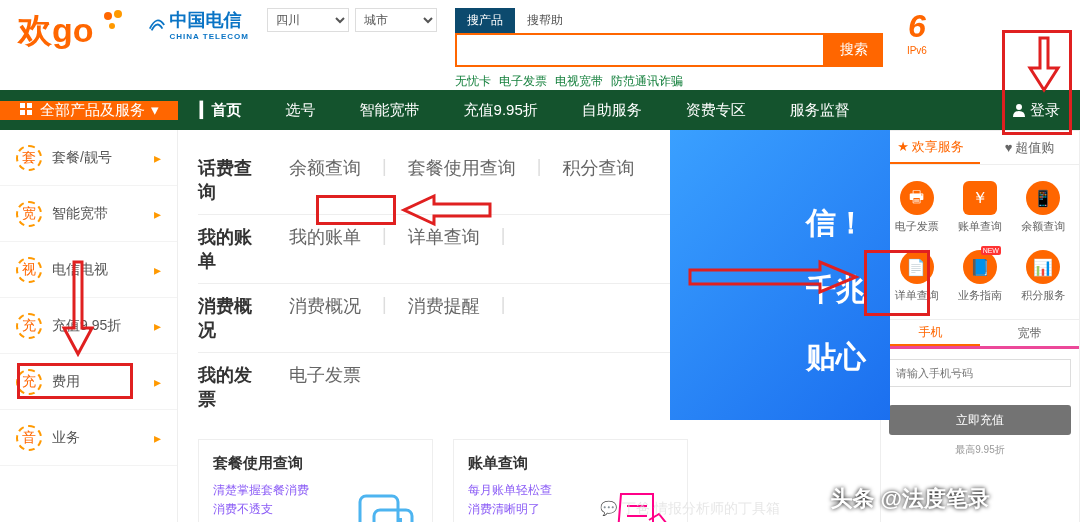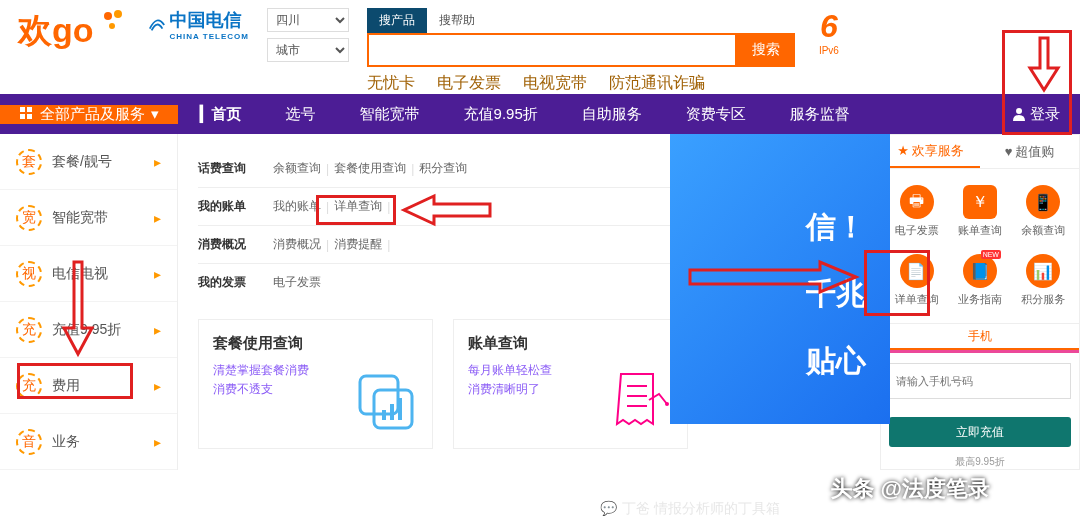--- a/index.html
+++ b/index.html
@@ -10,52 +10,52 @@
 .hdr{display:flex;align-items:flex-start;padding:8px 0 0 18px;background:#fff}
 .logo{display:flex;gap:10px}
 .logo-h{font-size:34px;font-weight:700}
 .logo-h .h1{color:#f60}
 .logo-h .h2{color:#f60}
 .dots{display:inline-block;width:28px;height:34px;position:relative}
 .dots::before,.dots::after{content:"";position:absolute;border-radius:50%}
 .dots::before{width:8px;height:8px;background:#f60;left:0;top:4px;box-shadow:10px -2px 0 #f90,4px 10px 0 -1px #f90}
 .tele{display:flex;align-items:center;gap:4px;color:#0a74c5;font-size:18px;font-weight:700;margin-left:6px}
 .tele small{font-size:8px;letter-spacing:1px;color:#0a74c5;display:block;font-weight:700}
-.sel-col{margin-left:18px;display:flex;flex-direction:column;gap:6px}
+.sel-col{margin-left:18px;display:flex;flex-direction:row;gap:6px}
 .sel{border:1px solid #ddd;background:#fff;width:82px;height:24px;font-size:12px;color:#555;padding:0 4px}
 
 .search-wrap{margin-left:18px}
 .srch-tabs{display:flex;gap:0}
 .stab{background:#0c4a6e;color:#fff;padding:4px 12px;font-size:12px}
 .stab.off{background:#fff;color:#555}
 .srch-row{display:flex}
 .srch-in{width:370px;height:34px;border:2px solid #f60;padding:0 8px;font-size:12px}
 .srch-btn{width:58px;height:34px;background:#f60;color:#fff;border:none;font-size:14px}
-.hot{margin-top:6px;display:flex;gap:22px;font-size:16px;color:#a16207}
+.hot{margin-top:6px;display:flex;gap:8px;font-size:12px;color:#15803d}
 .ipv6{margin-left:24px;text-align:center;color:#f60}
 .ipv6 .g{font-size:32px;font-style:italic;font-weight:700}
 .ipv6 .t{font-size:10px}
 
 
-.nav{display:flex;align-items:center;height:40px;background:#4c1d95;color:#fff;font-size:15px}
+.nav{display:flex;align-items:center;height:40px;background:#14532d;color:#fff;font-size:15px}
 .nav .all{width:178px;padding-left:20px;display:flex;align-items:center;gap:6px;background:#f60}
 .nav .nitem{padding:0 22px;height:40px;display:flex;align-items:center;cursor:pointer}
 .nav .nitem.first{color:#fff;font-weight:700}
 .nav .spacer{flex:1}
 .nav .login{padding:0 20px;display:flex;align-items:center;gap:4px}
 
 
 .main{display:flex}
 .side{width:178px;background:#fff;border-right:1px solid #eee}
 .side .sitem{height:56px;display:flex;align-items:center;gap:10px;padding:0 16px;border-bottom:1px solid #f3f3f3;color:#555;font-size:14px}
 .side .sic{width:26px;height:26px;border:2px dashed #f90;border-radius:50%;display:flex;align-items:center;justify-content:center;color:#f60;font-size:14px}
 .side .arr{margin-left:auto;color:#f90}
 
 .content{flex:1;padding:16px 20px;position:relative;background:#fff}
-.crow{display:flex;align-items:center;gap:5px;padding:10px 0;border-bottom:1px solid #eee;font-size:12px}
+.crow{display:flex;align-items:flex-start;gap:21px;padding:10px 0;border-bottom:1px solid #eee;font-size:18px}
 .crow .lbl{font-weight:700;color:#333;width:70px}
 .crow a{color:#666;cursor:pointer}
 .crow .sep{color:#ddd}
 
 .cards{display:flex;gap:20px;margin-top:18px}
 .card{width:235px;height:130px;border:1px solid #eee;padding:14px;display:flex;justify-content:space-between}
 .card h4{font-size:15px;color:#333;margin-bottom:8px}
 .card p{font-size:12px;color:#8b5cf6;line-height:1.6}
 .card .cic{width:64px;height:64px;align-self:flex-end}
 
@@ -67,33 +67,33 @@
 .rtab{flex:1;display:flex;align-items:center;justify-content:center;gap:3px}
 .rtab.on{color:#f60;border-bottom:2px solid #f60}
 .rgrid{display:grid;grid-template-columns:repeat(3,1fr);padding:8px 4px}
 .rcell{display:flex;flex-direction:column;align-items:center;gap:4px;padding:8px 2px;font-size:11px;color:#666}
 .ric{width:34px;height:34px;background:#f60;border-radius:50%;position:relative;display:flex;align-items:center;justify-content:center;color:#fff;font-size:16px}
 .ric.sq{border-radius:6px}
 .new-badge{position:absolute;top:-4px;right:-4px;background:#f33;color:#fff;font-size:7px;padding:1px 2px;border-radius:2px}
 .rtabs2{display:flex;height:30px;border-top:1px solid #eee;border-bottom:3px solid #ec4899;font-size:12px}
 .rtab2{flex:1;display:flex;align-items:center;justify-content:center}
 .rtab2.on{color:#f60;border-bottom:2px solid #f60}
-.phone-in{margin:10px 8px;width:calc(100% - 16px);height:36px;border:1px solid #ddd;padding:0 6px;font-size:11px}
+.phone-in{margin:10px 8px;width:calc(100% - 16px);height:28px;border:1px solid #ddd;padding:0 6px;font-size:11px}
 .amts{display:flex;gap:5px;padding:0 8px;font-size:11px}
 .amt{flex:1;height:25px;border:1px solid #ddd;display:flex;align-items:center;justify-content:center;color:#777}
 .amt.on{background:#f60;color:#fff;border-color:#f60}
-.paybtn{margin:8px;background:#0f766e;color:#fff;height:30px;border:none;width:calc(100% - 16px);font-size:12px;border-radius:3px}
+.paybtn{margin:8px;background:#737373;color:#fff;height:30px;border:none;width:calc(100% - 16px);font-size:12px;border-radius:3px}
 .dis{text-align:center;font-size:10px;color:#999}
 
 
 .redbox{position:absolute;border:3px solid #e02020;pointer-events:none}
 .redarrow{position:absolute;pointer-events:none}
 .redarrow svg{overflow:visible}
 
-.wm{position:absolute;bottom:18px;right:90px;color:#fff;font-size:22px;text-shadow:0 0 4px #000;font-weight:700}
+.wm{position:absolute;bottom:8px;right:90px;color:#fff;font-size:22px;text-shadow:0 0 4px #000;font-weight:700}
 .wm2{position:absolute;bottom:4px;right:300px;color:#ddd;font-size:14px;opacity:.7}
 </style>
 </head>
 <body>
 
 <div class="page">
 
   <div class="hdr">
     <div class="logo">
       <span class="logo-h"><span class="h1">欢</span><span class="h2">go</span></span>
@@ -297,20 +297,21 @@
             <div class="ric">📘<span class="new-badge">NEW</span></div>
             <span>业务指南</span>
           </div>
         <div class="rcell">
             <div class="ric">📊</div>
             <span>积分服务</span>
           </div>
       </div>
       <div class="rtabs2">
         <div class="rtab2 on">手机</div>
+        <div class="rtab2">宽带</div>
       </div>
       <input class="phone-in" placeholder="请输入手机号码" style="">
       <button class="paybtn">立即充值</button>
       <div class="dis">最高9.95折</div>
     </div>
   </div>
 
   <div class="redbox" style="left:1002px;top:30px;width:70px;height:105px"></div>
   <div class="redarrow" style="left:1028px;top:38px"><svg width="30" height="56">
         <path d="M12 0 v30 h-10 l14 22 l14 -22 h-10 v-30 z" fill="none" stroke="#e02020" stroke-width="3"></path>

